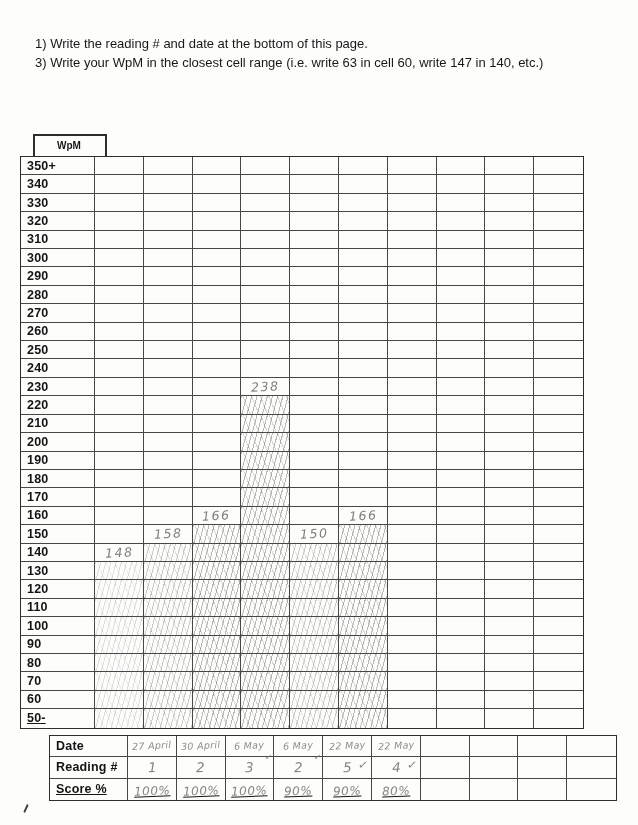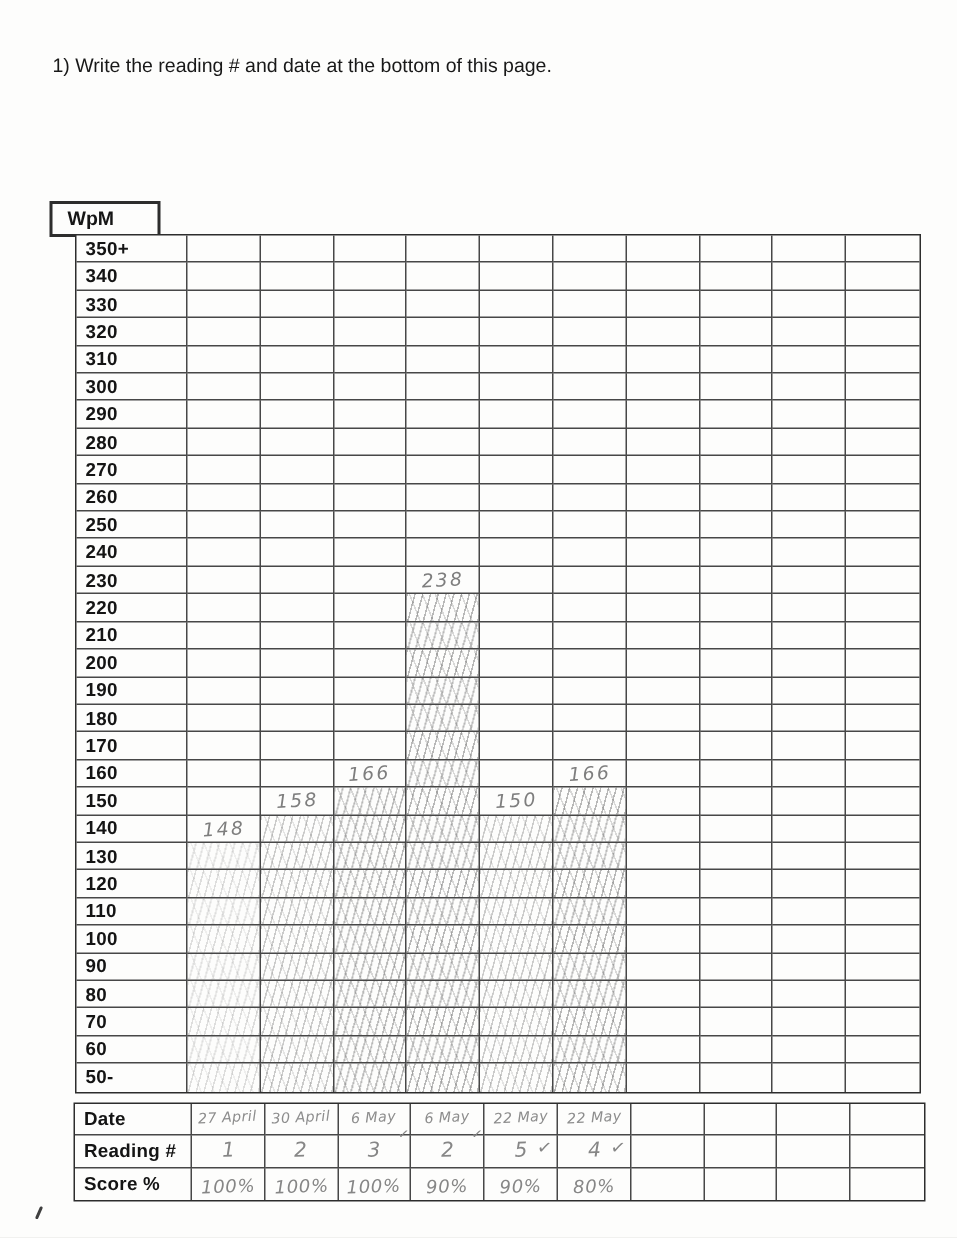--- a/index.html
+++ b/index.html
@@ -15,46 +15,46 @@
   
   .instructions{
     position:absolute;left:35px;top:35px;width:585px;
     font-size:13px;line-height:18.6px;color:#181818;
   }
   .instructions div{white-space:nowrap;}
   
   .wpm-header{
     position:absolute;left:33px;top:134px;width:74px;height:24px;
     box-sizing:border-box;border:2px solid #2d2d2d;
-    font-weight:700;font-size:13px;line-height:20px;padding-left:10px;
+    font-weight:700;font-size:10px;line-height:20px;padding-left:22px;
     background:#fdfdfc;
   }
   
   .grid-table{
     position:absolute;display:grid;
     border:1.5px solid #2d2d2d;background:#fdfdfc;
   }
   .wpm-grid{
-    left:50px;top:156px;
+    left:20px;top:156px;
     grid-template-columns:74px repeat(10,48.8px);
     grid-auto-rows:18.42px;
   }
   .log-grid{
     left:49px;top:735px;
     grid-template-columns:78px repeat(10,48.8px);
     grid-auto-rows:21.3px;
   }
   .cell{
     position:relative;box-sizing:border-box;
     border-right:1px solid #474747;border-bottom:1px solid #474747;
     display:flex;align-items:center;justify-content:center;
     overflow:visible;
   }
   .grid-table > .cell:nth-child(11n){border-right:none;}
-  .grid-table > .cell:nth-last-child(-n+11){border-bottom:none;}
+  .grid-table > .cell:nth-last-child(-n+11){border-bottom:none;text-decoration:underline;}
   .label-cell{
     justify-content:flex-start;padding-left:6px;
     font-weight:700;font-size:12.5px;color:#141414;letter-spacing:0.2px;
   }
   .log-label{font-size:12.5px;}
   
   .shaded{
     background-image:
       repeating-linear-gradient(105deg, rgba(96,96,96,var(--a,.3)) 0 1px, transparent 1px 5px),
       repeating-linear-gradient(68deg,  rgba(120,120,120,var(--b,.18)) 0 1px, transparent 1px 8px);
@@ -79,20 +79,21 @@
     background:#3f3f3f;transform:rotate(24deg);border-radius:1px;
   }
 </style>
 </head>
 <body>
 
 <div class="page">
 
   <div class="instructions">
     <div>1) Write the reading # and date at the bottom of this page.</div>
+    <div>3) Write your WpM in the closest cell range (i.e. write 63 in cell 60, write 147 in 140, etc.)</div>
   </div>
 
   <div class="wpm-header">WpM</div>
 
   <div class="grid-table wpm-grid">
       <div class="cell label-cell">350+</div>
       <div class="cell"></div>
       <div class="cell"></div>
       <div class="cell"></div>
       <div class="cell"></div>

